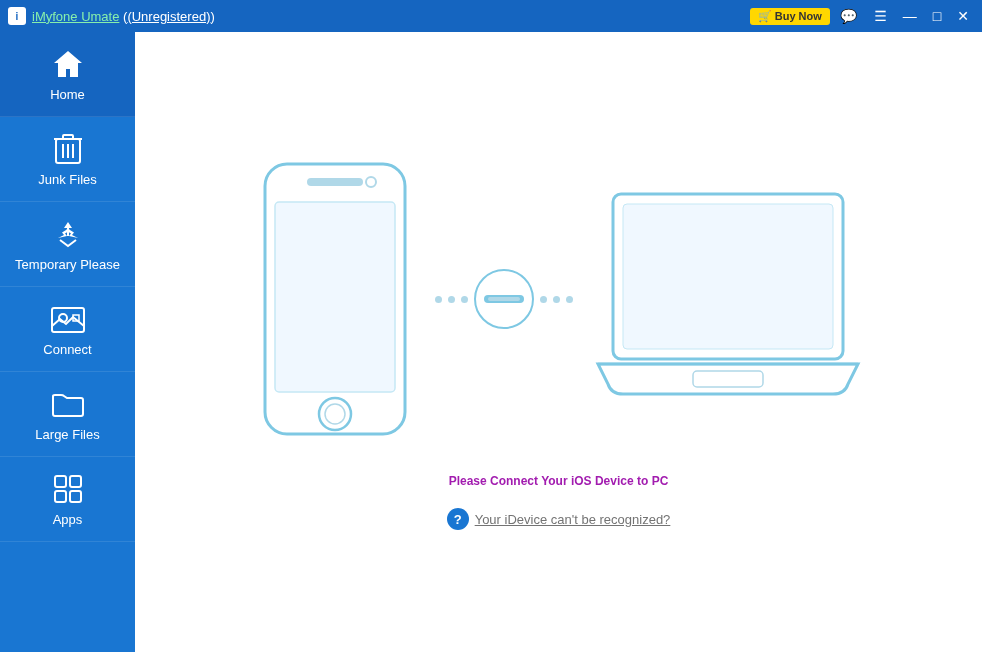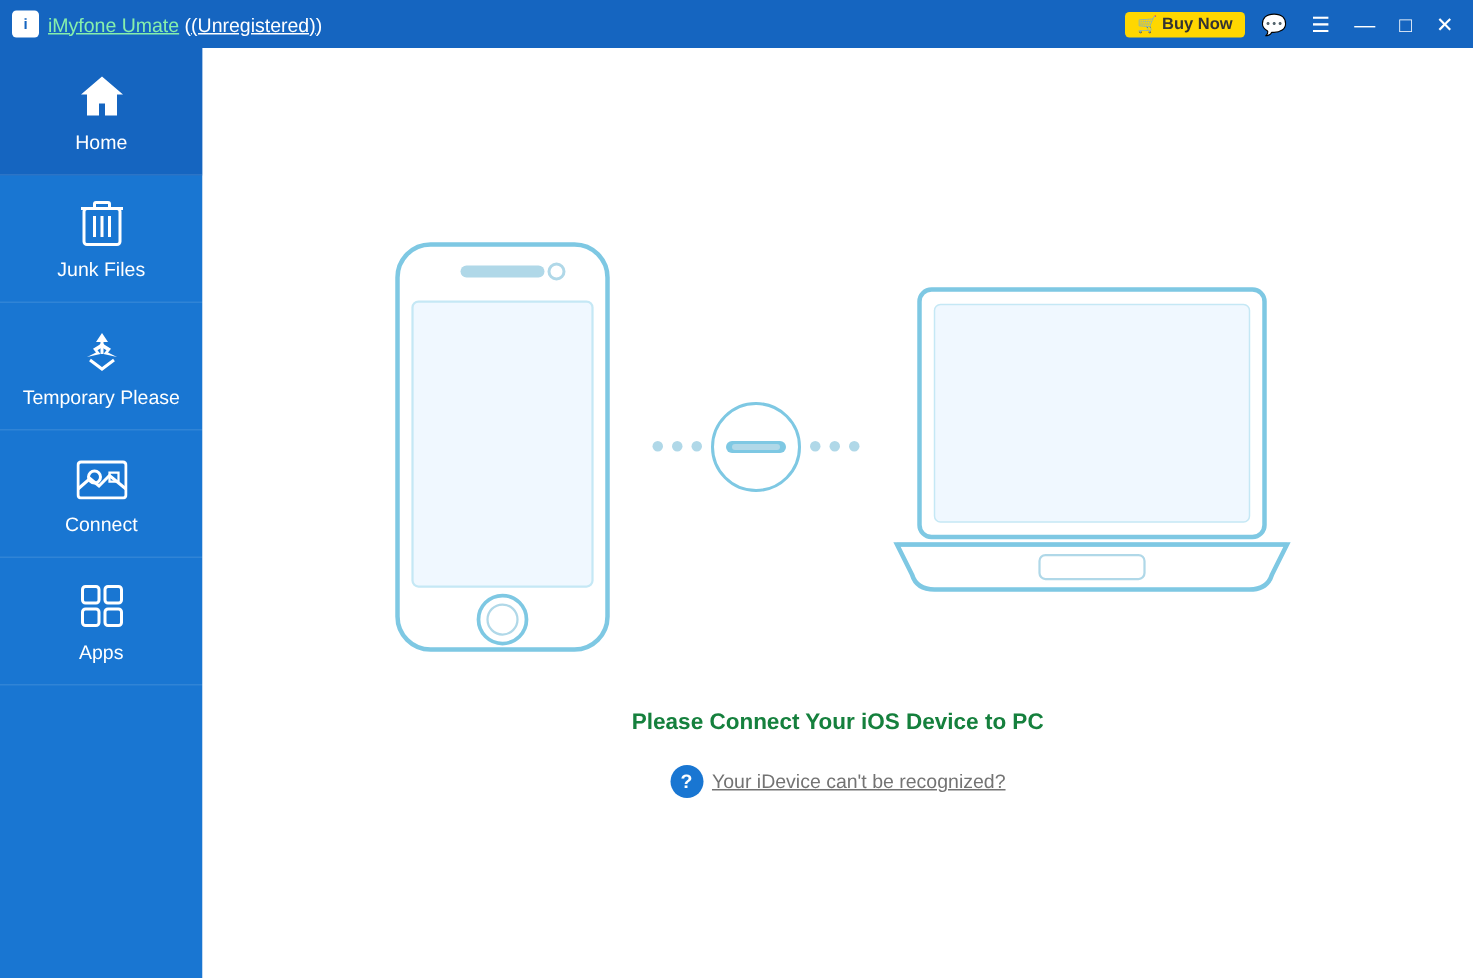--- a/index.html
+++ b/index.html
@@ -157,23 +157,23 @@
     }
 
     
     .laptop-svg {
       width: 270px;
       height: 230px;
     }
 
     
     .status-text {
-      font-size: 15px;
+      font-size: 12px;
       font-weight: bold;
-      color: #15803d;
+      color: #a21caf;
       margin-bottom: 20px;
     }
 
     .help-row {
       display: flex;
       align-items: center;
       gap: 6px;
       cursor: pointer;
     }
     .help-icon {
@@ -260,20 +260,28 @@
         <svg width="34" height="28" viewBox="0 0 34 28" fill="none" xmlns="http://www.w3.org/2000/svg">
           <rect x="1" y="3" width="32" height="24" rx="2" stroke="white" stroke-width="2" fill="none"></rect>
           <circle cx="12" cy="13" r="4" stroke="white" stroke-width="2" fill="none"></circle>
           <path d="M22 10 L28 10 L28 16 L22 16 Z" stroke="white" stroke-width="1.5" fill="none"></path>
           <polyline points="1,21 9,14 15,19 22,12 33,21" stroke="white" stroke-width="2" fill="none"></polyline>
         </svg>
       </div>
       <span>Connect</span>
     </div>
 
+    <div class="sidebar-item">
+      <div class="sidebar-icon">
+        <svg width="34" height="28" viewBox="0 0 34 28" fill="none" xmlns="http://www.w3.org/2000/svg">
+          <path d="M2 6 L2 24 Q2 26 4 26 L30 26 Q32 26 32 24 L32 10 Q32 8 30 8 L16 8 L13 6 Q12 5 10 5 L4 5 Q2 5 2 6Z" stroke="white" stroke-width="2" fill="none"></path>
+        </svg>
+      </div>
+      <span>Large Files</span>
+    </div>
 
     <div class="sidebar-item">
       <div class="sidebar-icon">
         <svg width="32" height="32" viewBox="0 0 32 32" fill="none" xmlns="http://www.w3.org/2000/svg">
           <rect x="3" y="3" width="11" height="11" rx="2" stroke="white" stroke-width="2" fill="none"></rect>
           <rect x="18" y="3" width="11" height="11" rx="2" stroke="white" stroke-width="2" fill="none"></rect>
           <rect x="3" y="18" width="11" height="11" rx="2" stroke="white" stroke-width="2" fill="none"></rect>
           <rect x="18" y="18" width="11" height="11" rx="2" stroke="white" stroke-width="2" fill="none"></rect>
         </svg>
       </div>

